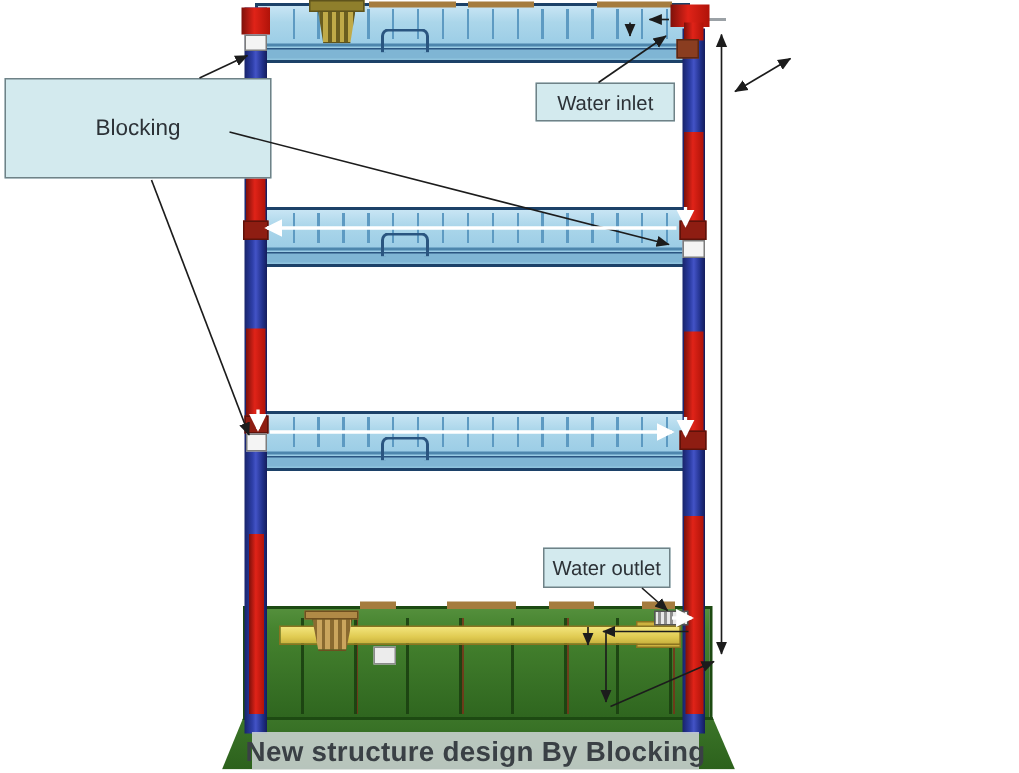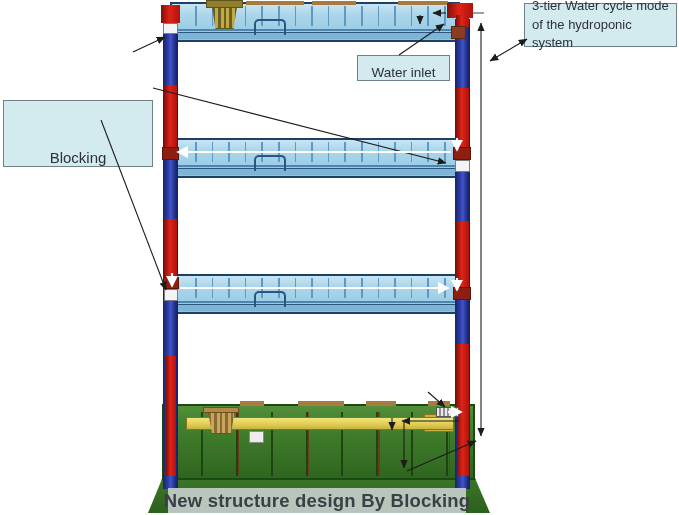--- a/index.html
+++ b/index.html
@@ -71,21 +71,21 @@
   .white-box-small { position:absolute; left:249px; top:431px; width:15px; height:12px; background:#ececec; border:1px solid #8a8a8a; box-sizing:border-box; z-index:3; }
   .outlet-fitting {
     position:absolute; left:436px; top:407px; width:23px; height:10px;
     background:repeating-linear-gradient(90deg,#e8e8e8 0 2px,#8f8f8f 2px 4px);
     border:1px solid #555; box-sizing:border-box; z-index:5;
   }
   .grayline { position:absolute; left:448px; top:12px; width:36px; height:2px; background:#9ba1a6; z-index:2; }
   
   .callout {
     position:absolute; background:#d3eaee; border:1.4px solid #6f8287; color:#2c3237;
-    display:flex; align-items:flex-end; justify-content:center; text-align:center;
+    display:flex; align-items:center; justify-content:center; text-align:center;
     box-sizing:border-box; z-index:6;
   }
   .callout.multiline { flex-direction:column; align-items:flex-start; justify-content:center; text-align:left; padding-left:7px; line-height:1.45; }
   .caption {
     position:absolute; left:168px; top:488px; width:298px; height:25px;
     background:rgba(208,214,216,0.85);
     display:flex; align-items:center; justify-content:center;
     font-weight:bold; font-size:18.5px; color:#3a4045; letter-spacing:0.2px; z-index:6;
     white-space:nowrap;
   }
@@ -153,29 +153,28 @@
   <div class="pipe-red" style="left:456px;top:15px;width:13px;height:12px;"></div>
   <div class="fitting-brown" style="left:451px;top:26px;width:15px;height:13px;"></div>
   <div class="pipe-red" style="left:456px;top:88px;height:61px;"></div>
   <div class="block-darkred" style="left:453px;top:147px;width:18px;height:13px;"></div>
   <div class="block-white" style="left:455px;top:160px;width:15px;height:12px;"></div>
   <div class="pipe-red" style="left:456px;top:221px;height:70px;"></div>
   <div class="block-darkred" style="left:453px;top:287px;width:18px;height:13px;"></div>
   <div class="pipe-red" style="left:456px;top:344px;height:68px;"></div>
   <div class="pipe-red" style="left:457px;top:412px;width:12px;height:64px;"></div>
 
-  <div class="callout" style="left:3px;top:52px;width:150px;height:67px;font-size:15px;margin-top:48px;">
+  <div class="callout" style="left:3px;top:52px;width:178px;height:67px;font-size:15px;">
     <span>Blocking</span>
   </div>
   <div class="callout" style="left:357px;top:55px;width:93px;height:26px;font-size:13.5px;">
     <span>Water inlet</span>
   </div>
-  <div class="callout multiline" style="left:524px;top:3px;width:153px;height:44px;font-size:13px;">
-    <span>3-tier Water cycle mode</span>
-    <span>of the hydroponic system</span>
+  <div class="callout" style="left:362px;top:365px;width:85px;height:27px;font-size:13.5px;">
+    <span>Water outlet</span>
   </div>
 
   <div class="caption">
     <span>New structure design By Blocking</span>
   </div>
 
   <svg class="arrows" width="679" height="515" viewBox="0 0 679 515">
     <defs>
       <marker id="ab" viewBox="0 0 8 8" refX="7.5" refY="4" markerWidth="8" markerHeight="8" orient="auto-start-reverse">
         <path d="M0,0.6 L8,4 L0,7.4 Z" fill="#1c1c1c"></path>

